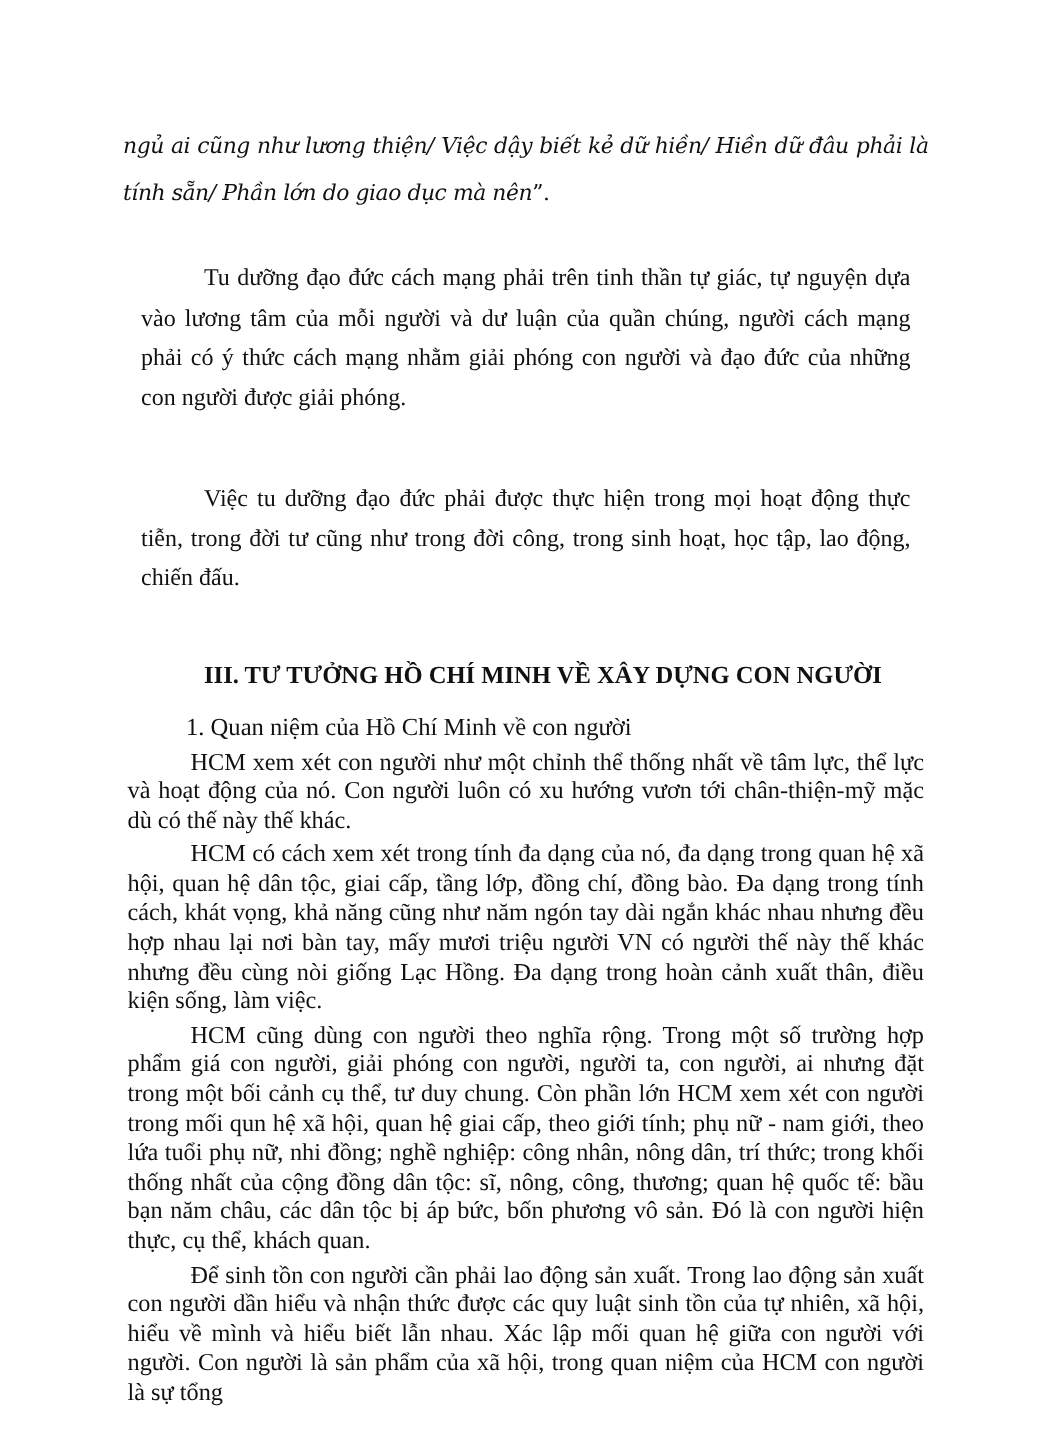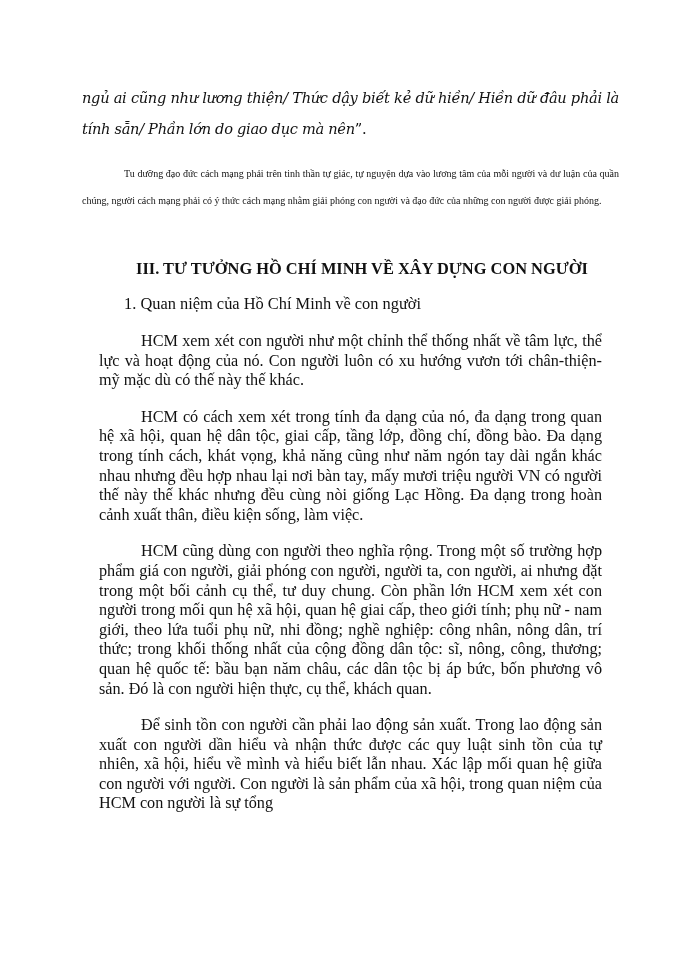--- a/index.html
+++ b/index.html
@@ -24,30 +24,30 @@
     .quote {
       font-family: "DejaVu Serif", "Liberation Serif", serif;
       font-style: italic;
       font-size: 14.6px;
       line-height: 31px;
       margin: 0;
       text-align: justify;
       letter-spacing: -0.3px;
     }
     .p-spaced {
-      font-size: 10px;
+      font-size: 16px;
       line-height: 26.5px;
-      margin: 0;
+      margin: 12px;
       text-align: justify;
       text-indent: 42px;
     }
     .p-dense {
       font-size: 16.2px;
       line-height: 19.6px;
-      margin: 17px;
+      margin: 3px;
       text-align: justify;
       text-indent: 42px;
     }
     .h-section {
       font-weight: bold;
       font-size: 16.4px;
       line-height: 24px;
       margin: 12px;
       padding-left: 42px;
     }
@@ -60,28 +60,29 @@
     }
     .gap-1 { height: 17px; }
     .gap-2 { height: 17px; }
     .gap-3 { height: 14px; }
   </style>
 </head>
 <body>
 
 <div class="page">
 
-  <p class="quote"><span>ngủ ai cũng như lương thiện/ Thức dậy biết kẻ dữ hiền/ Hiền dữ đâu phải là tính sẵn/ Phần lớn do giao dục mà nên</span><span style="font-style:normal;">”.</span></p>
+  <p class="quote"><span>ngủ ai cũng như lương thiện/ Việc dậy biết kẻ dữ hiền/ Hiền dữ đâu phải là tính sẵn/ Phần lớn do giao dục mà nên</span><span style="font-style:normal;">”.</span></p>
 
   <div class="gap-1"></div>
 
   <p class="p-spaced">Tu dưỡng đạo đức cách mạng phải trên tinh thần tự giác, tự nguyện dựa vào lương tâm của mỗi người và dư luận của quần chúng, người cách mạng phải có ý thức cách mạng nhằm giải phóng con người và đạo đức của những con người được giải phóng.</p>
 
   <div class="gap-2"></div>
 
+  <p class="p-spaced">Việc tu dưỡng đạo đức phải được thực hiện trong mọi hoạt động thực tiễn, trong đời tư cũng như trong đời công, trong sinh hoạt, học tập, lao động, chiến đấu.</p>
 
   <div class="gap-3"></div>
 
   <h2 class="h-section">III. TƯ TƯỞNG HỒ CHÍ MINH VỀ XÂY DỰNG CON NGƯỜI</h2>
 
   <h3 class="h-sub">1. Quan niệm của Hồ Chí Minh về con người</h3>
 
   <p class="p-dense">HCM xem xét con người như một chỉnh thể thống nhất về tâm lực, thể lực và hoạt động của nó. Con người luôn có xu hướng vươn tới chân-thiện-mỹ mặc dù có thế này thế khác.</p>
 
   <p class="p-dense">HCM có cách xem xét trong tính đa dạng của nó, đa dạng trong quan hệ xã hội, quan hệ dân tộc, giai cấp, tầng lớp, đồng chí, đồng bào. Đa dạng trong tính cách, khát vọng, khả năng cũng như năm ngón tay dài ngắn khác nhau nhưng đều hợp nhau lại nơi bàn tay, mấy mươi triệu người VN có người thế này thế khác nhưng đều cùng nòi giống Lạc Hồng. Đa dạng trong hoàn cảnh xuất thân, điều kiện sống, làm việc.</p>

